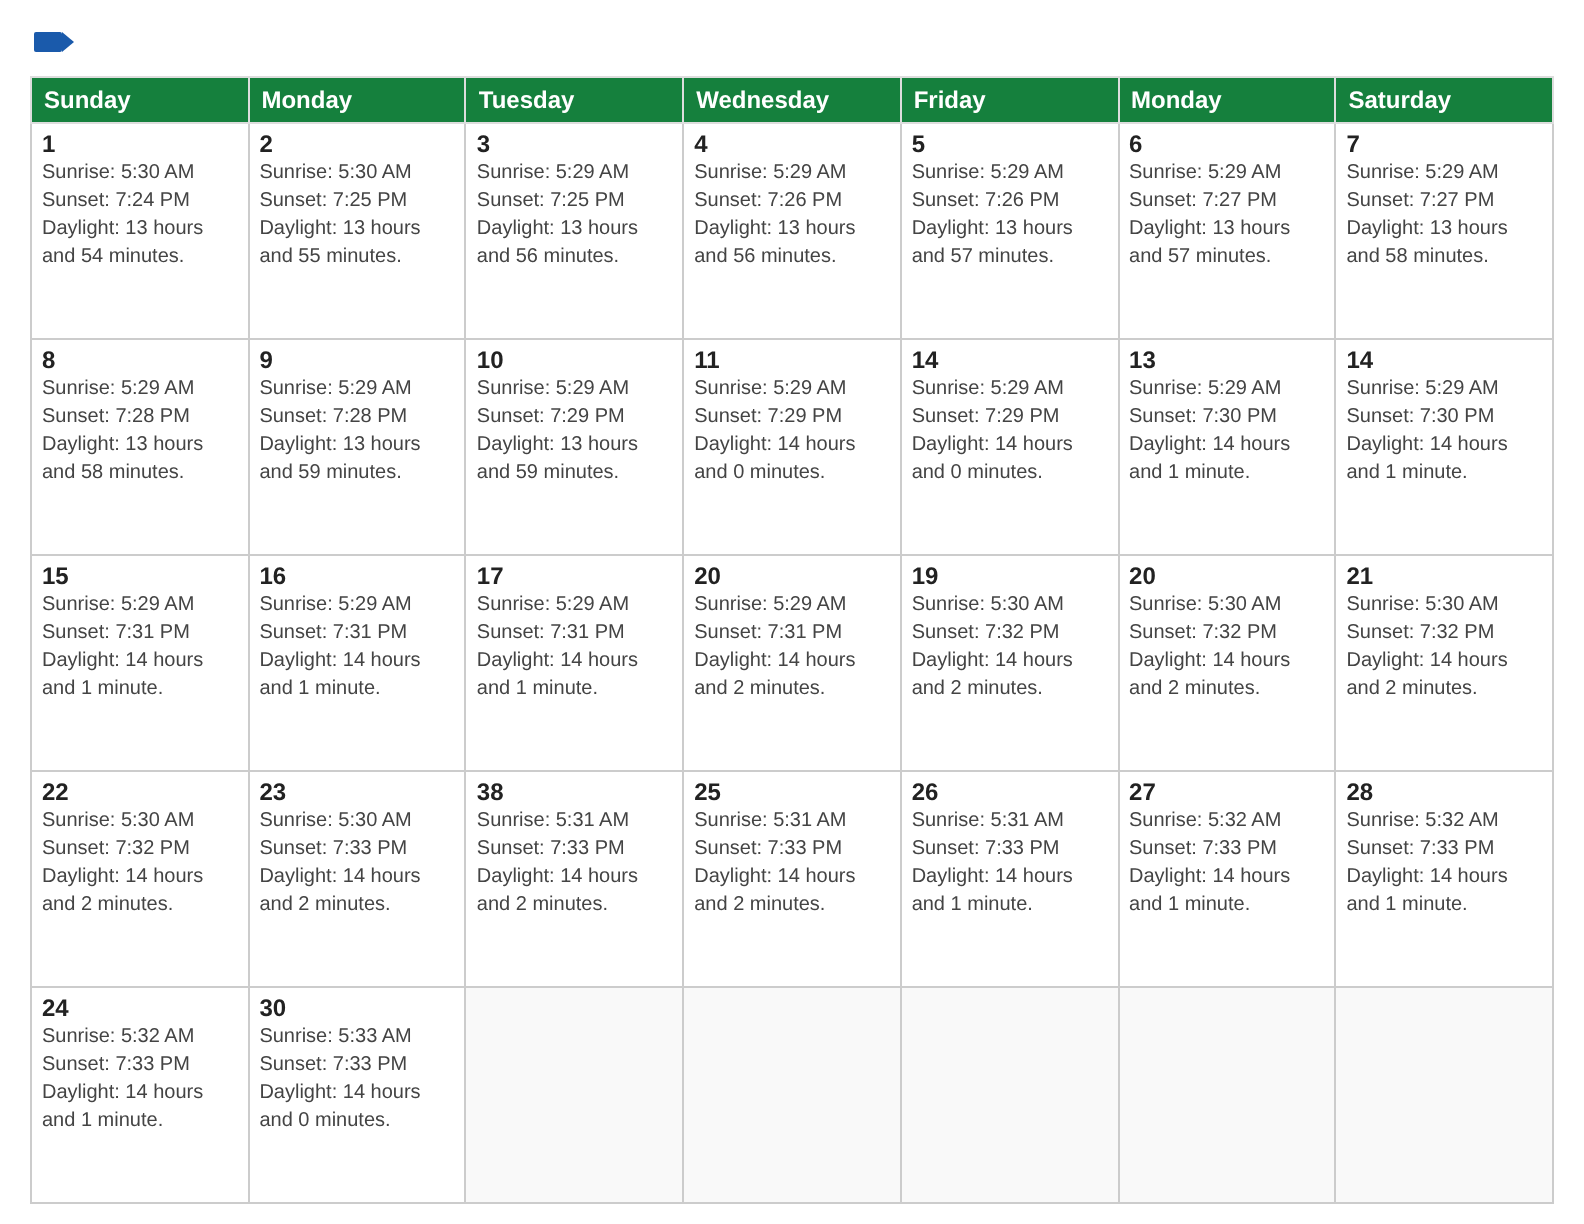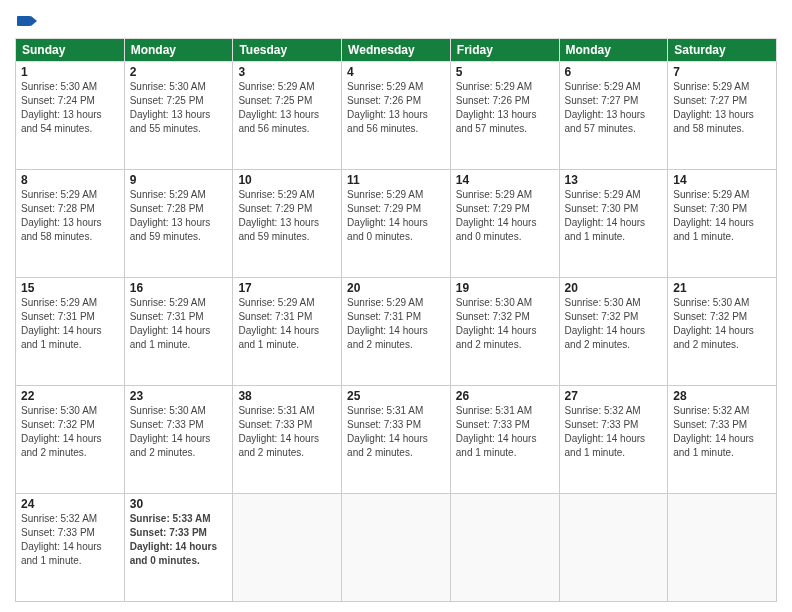--- a/index.html
+++ b/index.html
@@ -236,21 +236,21 @@
           <td><span class="day-num">28</span><span class="day-info" style="white-space: pre-line;">Sunrise: 5:32 AM
 Sunset: 7:33 PM
 Daylight: 14 hours
 and 1 minute.</span></td>
         </tr>
         <tr>
           <td><span class="day-num">24</span><span class="day-info" style="white-space: pre-line;">Sunrise: 5:32 AM
 Sunset: 7:33 PM
 Daylight: 14 hours
 and 1 minute.</span></td>
-          <td><span class="day-num">30</span><span class="day-info" style="white-space: pre-line; font-weight: bold;">Sunrise: 5:33 AM
+          <td><span class="day-num">30</span><span class="day-info" style="white-space: pre-line;">Sunrise: 5:33 AM
 Sunset: 7:33 PM
 Daylight: 14 hours
 and 0 minutes.</span></td>
           <td class="empty"></td>
           <td class="empty"></td>
           <td class="empty"></td>
           <td class="empty"></td>
           <td class="empty"></td>
         </tr>
       </tbody>

